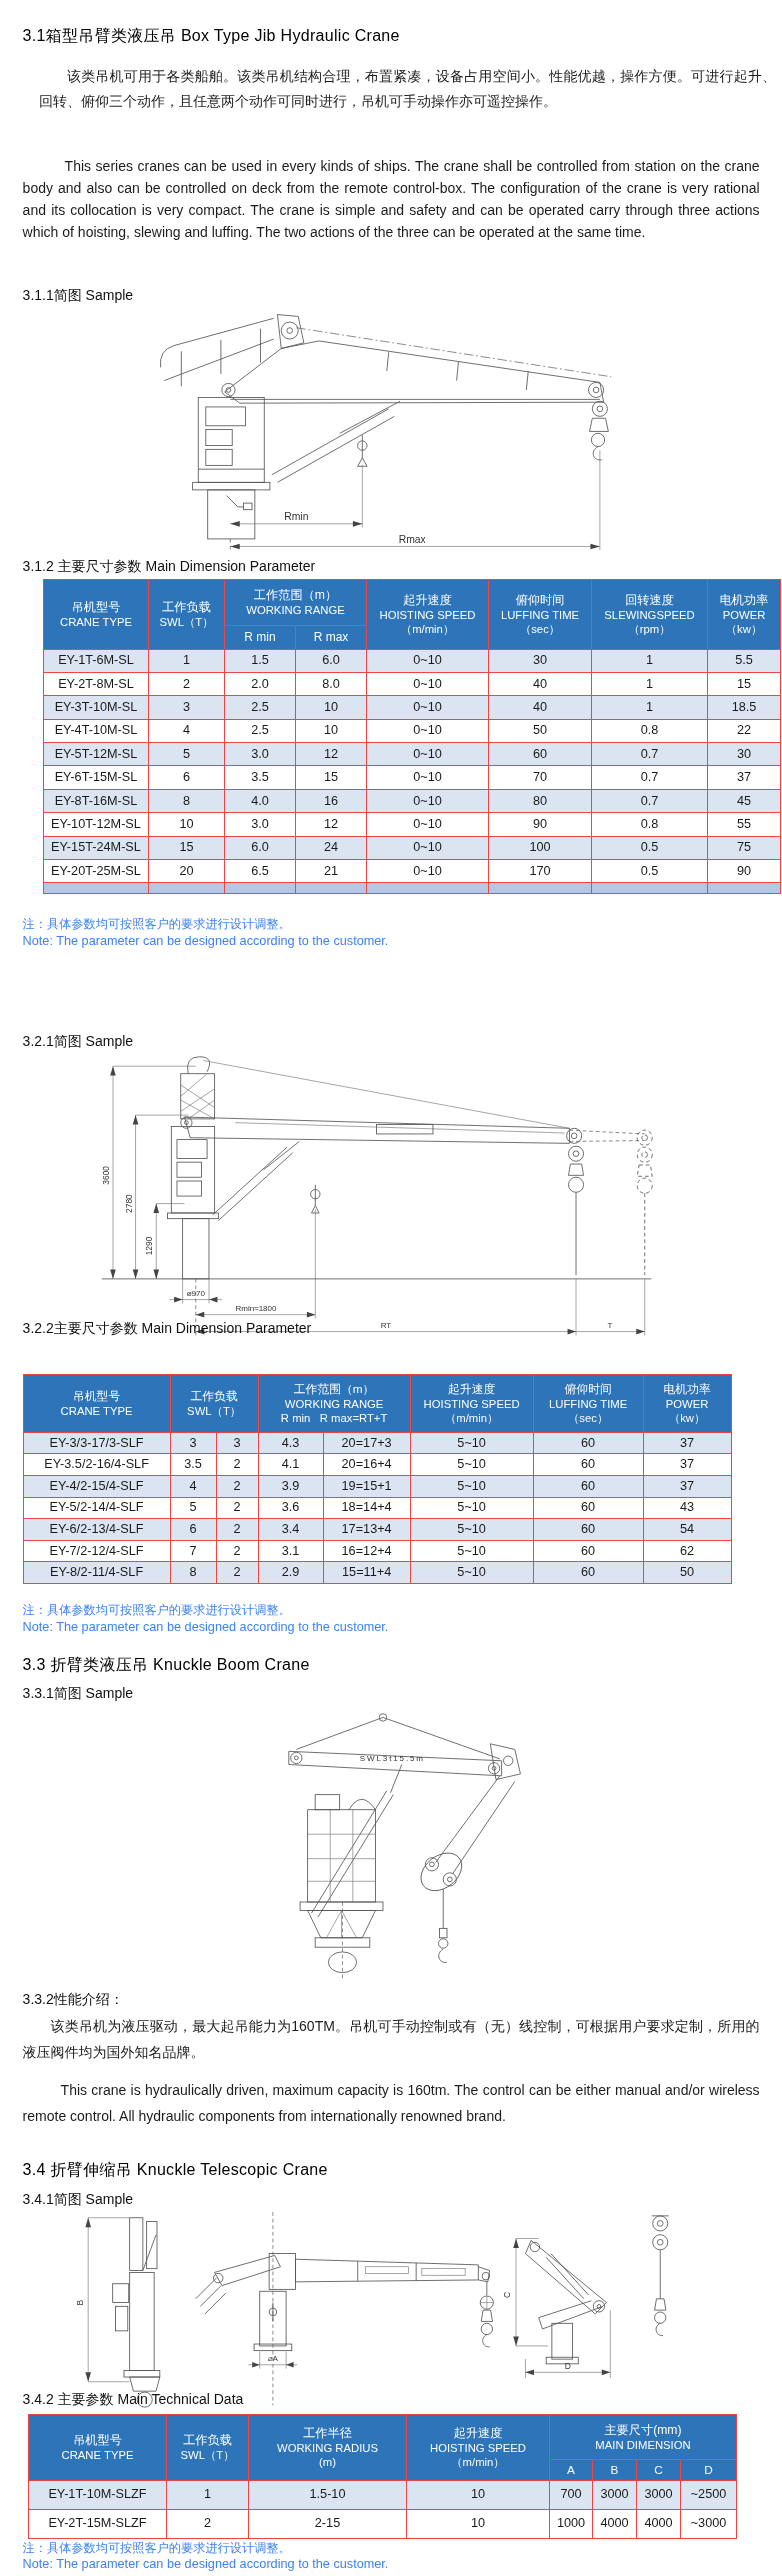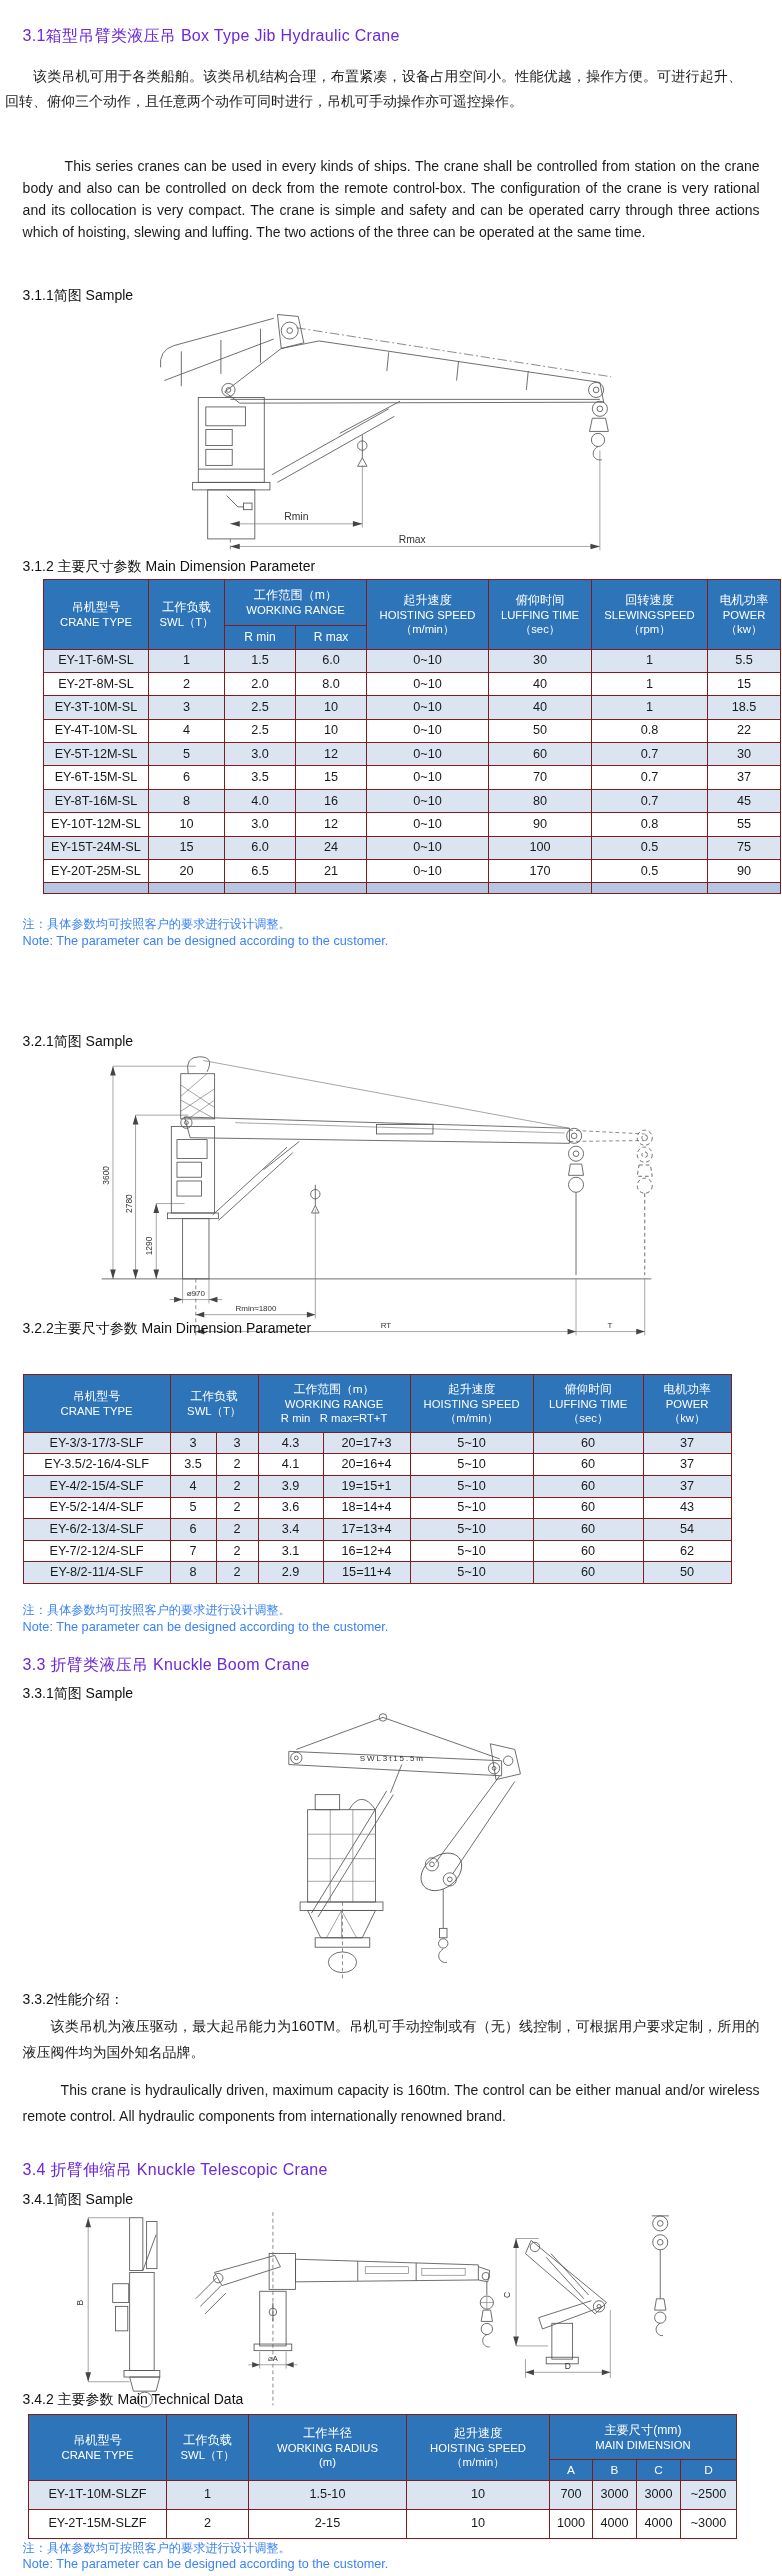--- a/index.html
+++ b/index.html
@@ -1,27 +1,27 @@
 <!DOCTYPE html>
 <html style="font-size:15px"><head>
 <meta charset="utf-8">
 <style>
   html,body{margin:0;padding:0;background:#ffffff;}
   .page{position:relative;width:782px;height:2576px;background:#fff;overflow:hidden;
         font-family:"Liberation Sans","DejaVu Sans",sans-serif;color:#1a1a1a;}
   .abs{position:absolute;}
-  .sec-title{font-size:16px;color:#6d28d9;letter-spacing:0.3px;white-space:nowrap;}
+  .sec-title{font-size:16px;color:#000000;letter-spacing:0.3px;white-space:nowrap;}
   .sub-h{font-size:14px;color:#111;white-space:nowrap;}
   .para{font-size:14px;text-align:justify;color:#1c1c1c;}
   .cnp{line-height:25.4px;text-indent:2em;}
   .enp{line-height:22.6px;text-indent:42px;}
   .note{font-size:12.2px;line-height:17px;color:#3b82f6;}
   .note .en-line{font-size:12.7px;}
   
-  table.ptable{border-collapse:separate;border-spacing:1.9px;table-layout:fixed;background:#7f1d1d;}
+  table.ptable{border-collapse:separate;border-spacing:1.9px;table-layout:fixed;background:#ef4444;}
   .ptable th{background:#2d74b8;color:#fff;font-weight:normal;vertical-align:middle;
              text-align:center;padding:1.9px 0.9px;}
   .ptable th .cn{font-size:12.2px;line-height:16px;}
   .ptable th .en{font-size:11.3px;line-height:14px;}
   .ptable td{text-align:center;font-size:12.7px;line-height:13px;padding:4.7px 0.9px;color:#1a1a1a;}
   .ptable tbody tr:nth-child(odd) td{background:#dbe5f2;}
   .ptable tbody tr:nth-child(even) td{background:#ffffff;}
   .t1 thead tr:first-child th{height:41px;}
   .t1 th.sub{height:19px;font-size:12px;}
   .t1 tbody tr:last-child td{background:#b6c7e3;}
@@ -39,21 +39,21 @@
   svg .dsh2{stroke:#666;stroke-width:.8;fill:none;stroke-dasharray:4 3;}
   svg .arr{fill:#444;stroke:none;}
   svg text{fill:#333;font-family:"Liberation Sans","DejaVu Sans",sans-serif;}
 </style>
 </head>
 <body>
 
 <div class="page">
 
   <div class="abs sec-title" style="left:22.6px;top:26px;">3.1箱型吊臂类液压吊  Box Type Jib Hydraulic Crane</div>
-  <div class="abs para cnp" style="left:5px;top:64px;width:737px;">该类吊机可用于各类船舶。该类吊机结构合理，布置紧凑，设备占用空间小。性能优越，操作方便。可进行起升、回转、俯仰三个动作，且任意两个动作可同时进行，吊机可手动操作亦可遥控操作。</div>
+  <div class="abs para cnp" style="left:39px;top:64px;width:737px;">该类吊机可用于各类船舶。该类吊机结构合理，布置紧凑，设备占用空间小。性能优越，操作方便。可进行起升、回转、俯仰三个动作，且任意两个动作可同时进行，吊机可手动操作亦可遥控操作。</div>
   <div class="abs para enp" style="left:22.6px;top:155px;width:737px;line-height:22px;">This series cranes can be used in every kinds of ships. The crane shall be controlled from station on the crane body and also can be controlled on deck from the remote control-box. The configuration of the crane is very rational and its collocation is very compact. The crane is simple and safety and can be operated carry through three actions which of hoisting, slewing and luffing. The two actions of the three can be operated at the same time.</div>
   <div class="abs sub-h" style="left:22.6px;top:287px;">3.1.1简图  Sample</div>
 
   <svg class="abs" style="left:87px;top:307px;" width="528" height="247" viewBox="0 0 560 262">
     <g>
 
       <path class="ln" d="M78,64 Q76,46 92,41 L198,12"></path>
       <path class="ln" d="M82,78 L198,34"></path>
       <line class="ln" x1="100" y1="47" x2="100" y2="84"></line>
       <line class="ln" x1="142" y1="35" x2="142" y2="71"></line>

